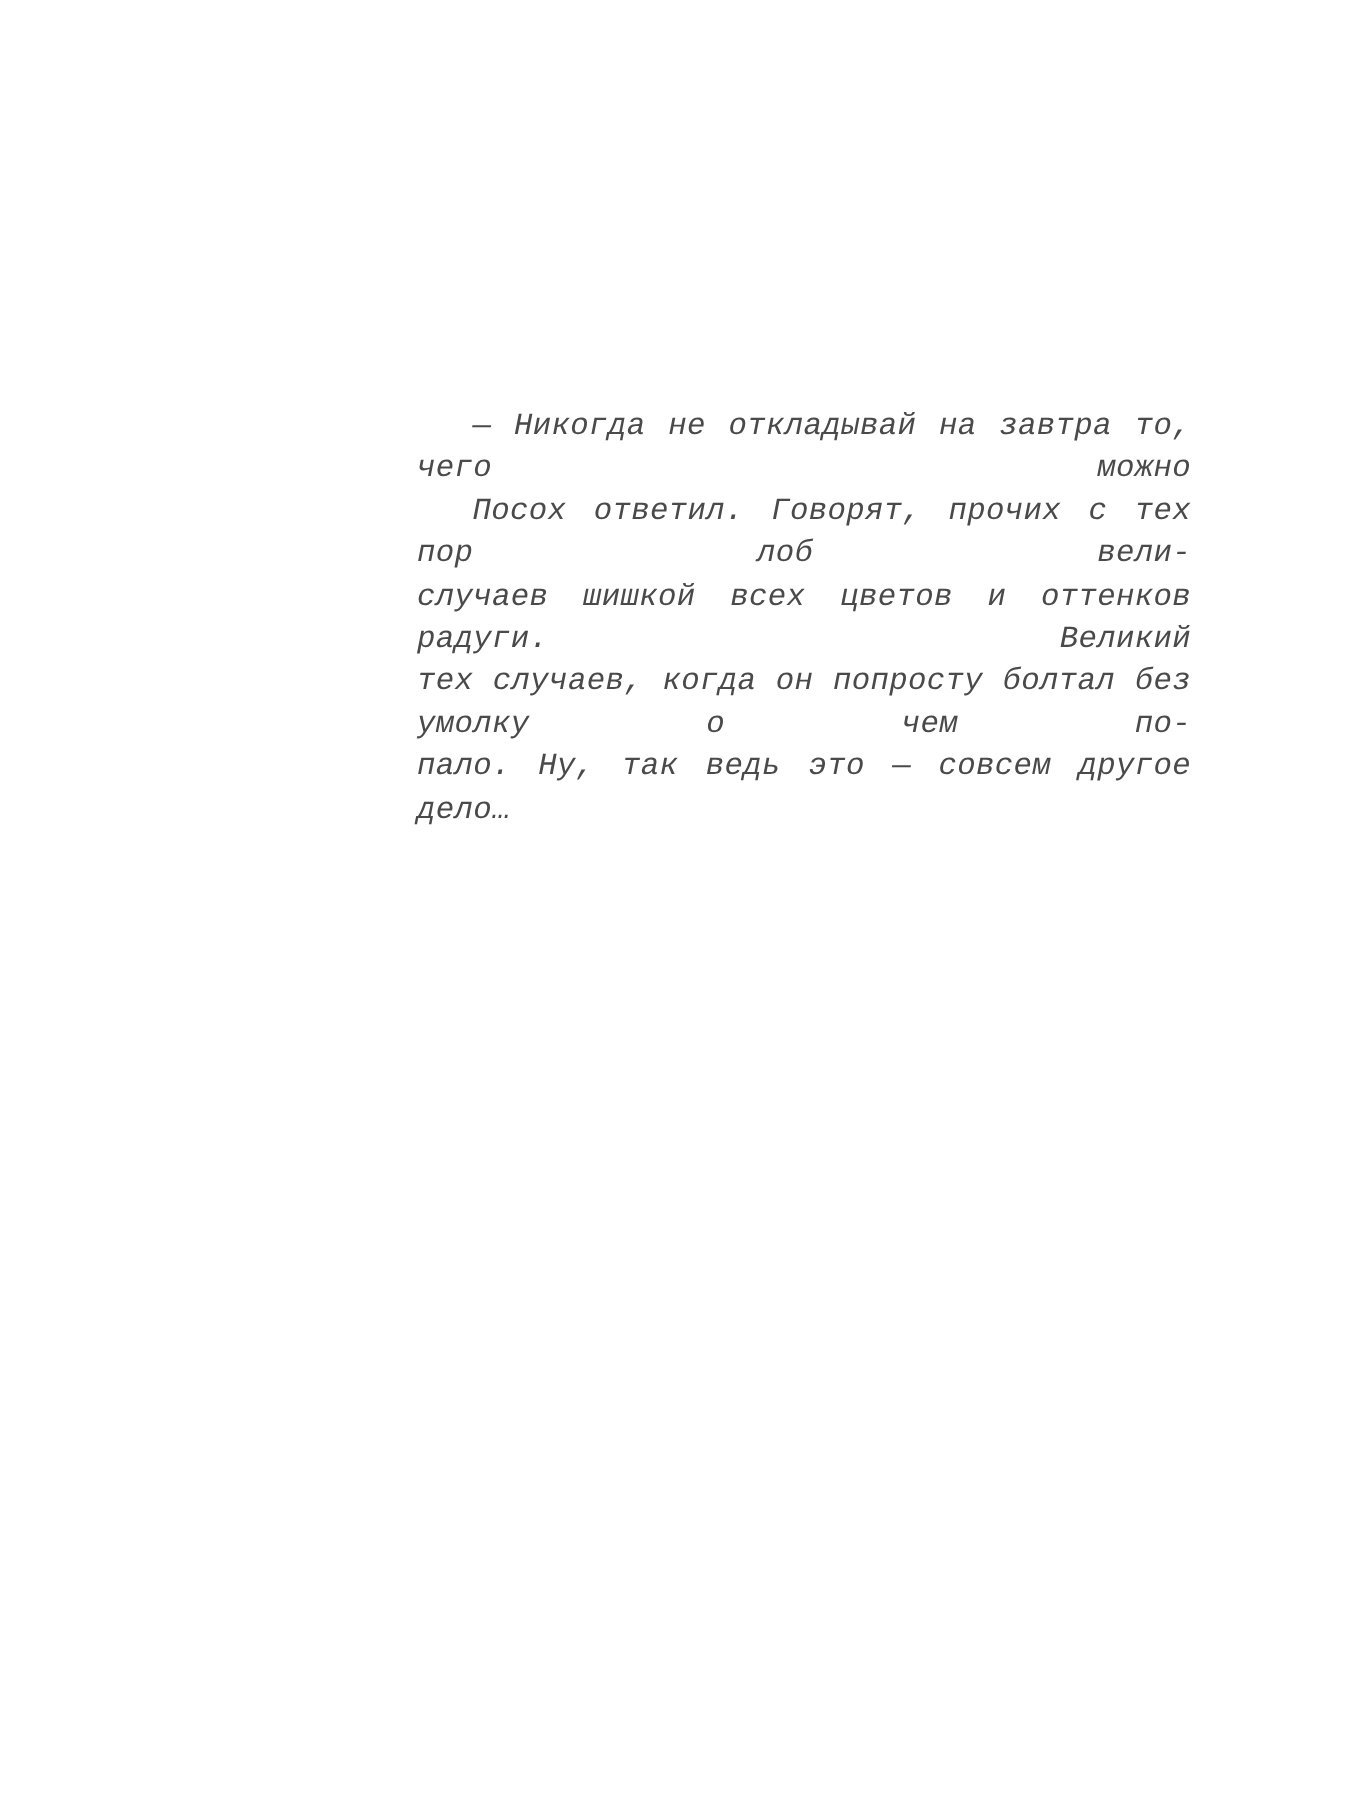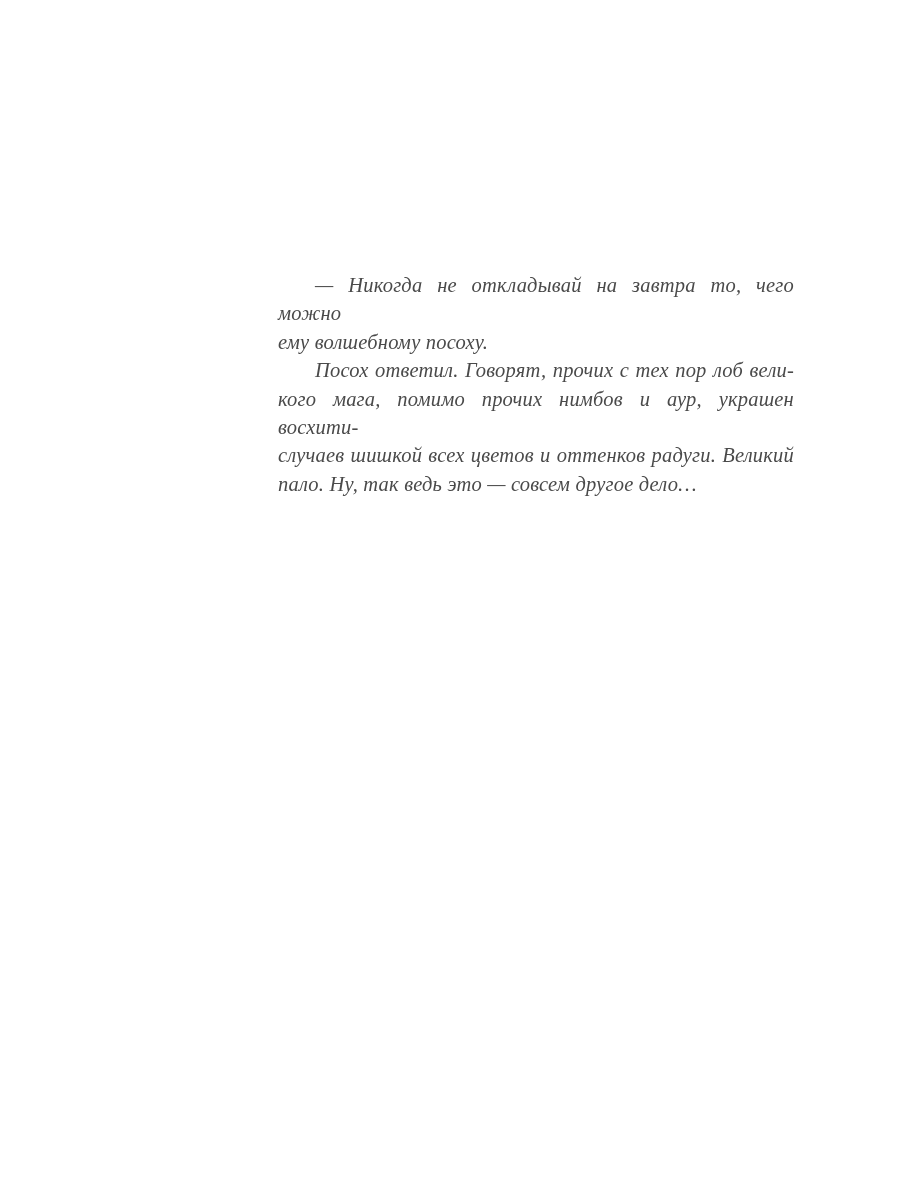--- a/index.html
+++ b/index.html
@@ -6,21 +6,21 @@
     margin: 0;
     padding: 0;
     background: #ffffff;
   }
   .page {
     position: relative;
     width: 900px;
     height: 1200px;
     background: #ffffff;
     overflow: hidden;
-    font-family: Liberation Serif, serif;
+    font-family: Liberation Mono, monospace;
   }
   .text-block {
     position: absolute;
     left: 278px;
     top: 271px;
     width: 516px;
     color: #4a4a4a;
     font-style: italic;
     font-weight: normal;
     font-size: 20.5px;
@@ -44,24 +44,23 @@
   }
 </style>
 </head>
 <body>
 
 <div class="page">
   <div class="text-block">
 
     <div class="para">
       <div class="line first">— Никогда не откладывай на завтра то, чего можно</div>
-      <div class="line last">ему волшебному посоху.</div>
     </div>
 
     <div class="para">
       <div class="line first">Посох ответил. Говорят, прочих с тех пор лоб вели-</div>
-      <div class="line">кого мага, помимо прочих нимбов и аур, украшен восхити-</div>
       <div class="line">случаев шишкой всех цветов и оттенков радуги. Великий</div>
+      <div class="line">тех случаев, когда он попросту болтал без умолку о чем по-</div>
       <div class="line last">пало. Ну, так ведь это — совсем другое дело…</div>
     </div>
 
   </div>
 </div>
 
 </body></html>

